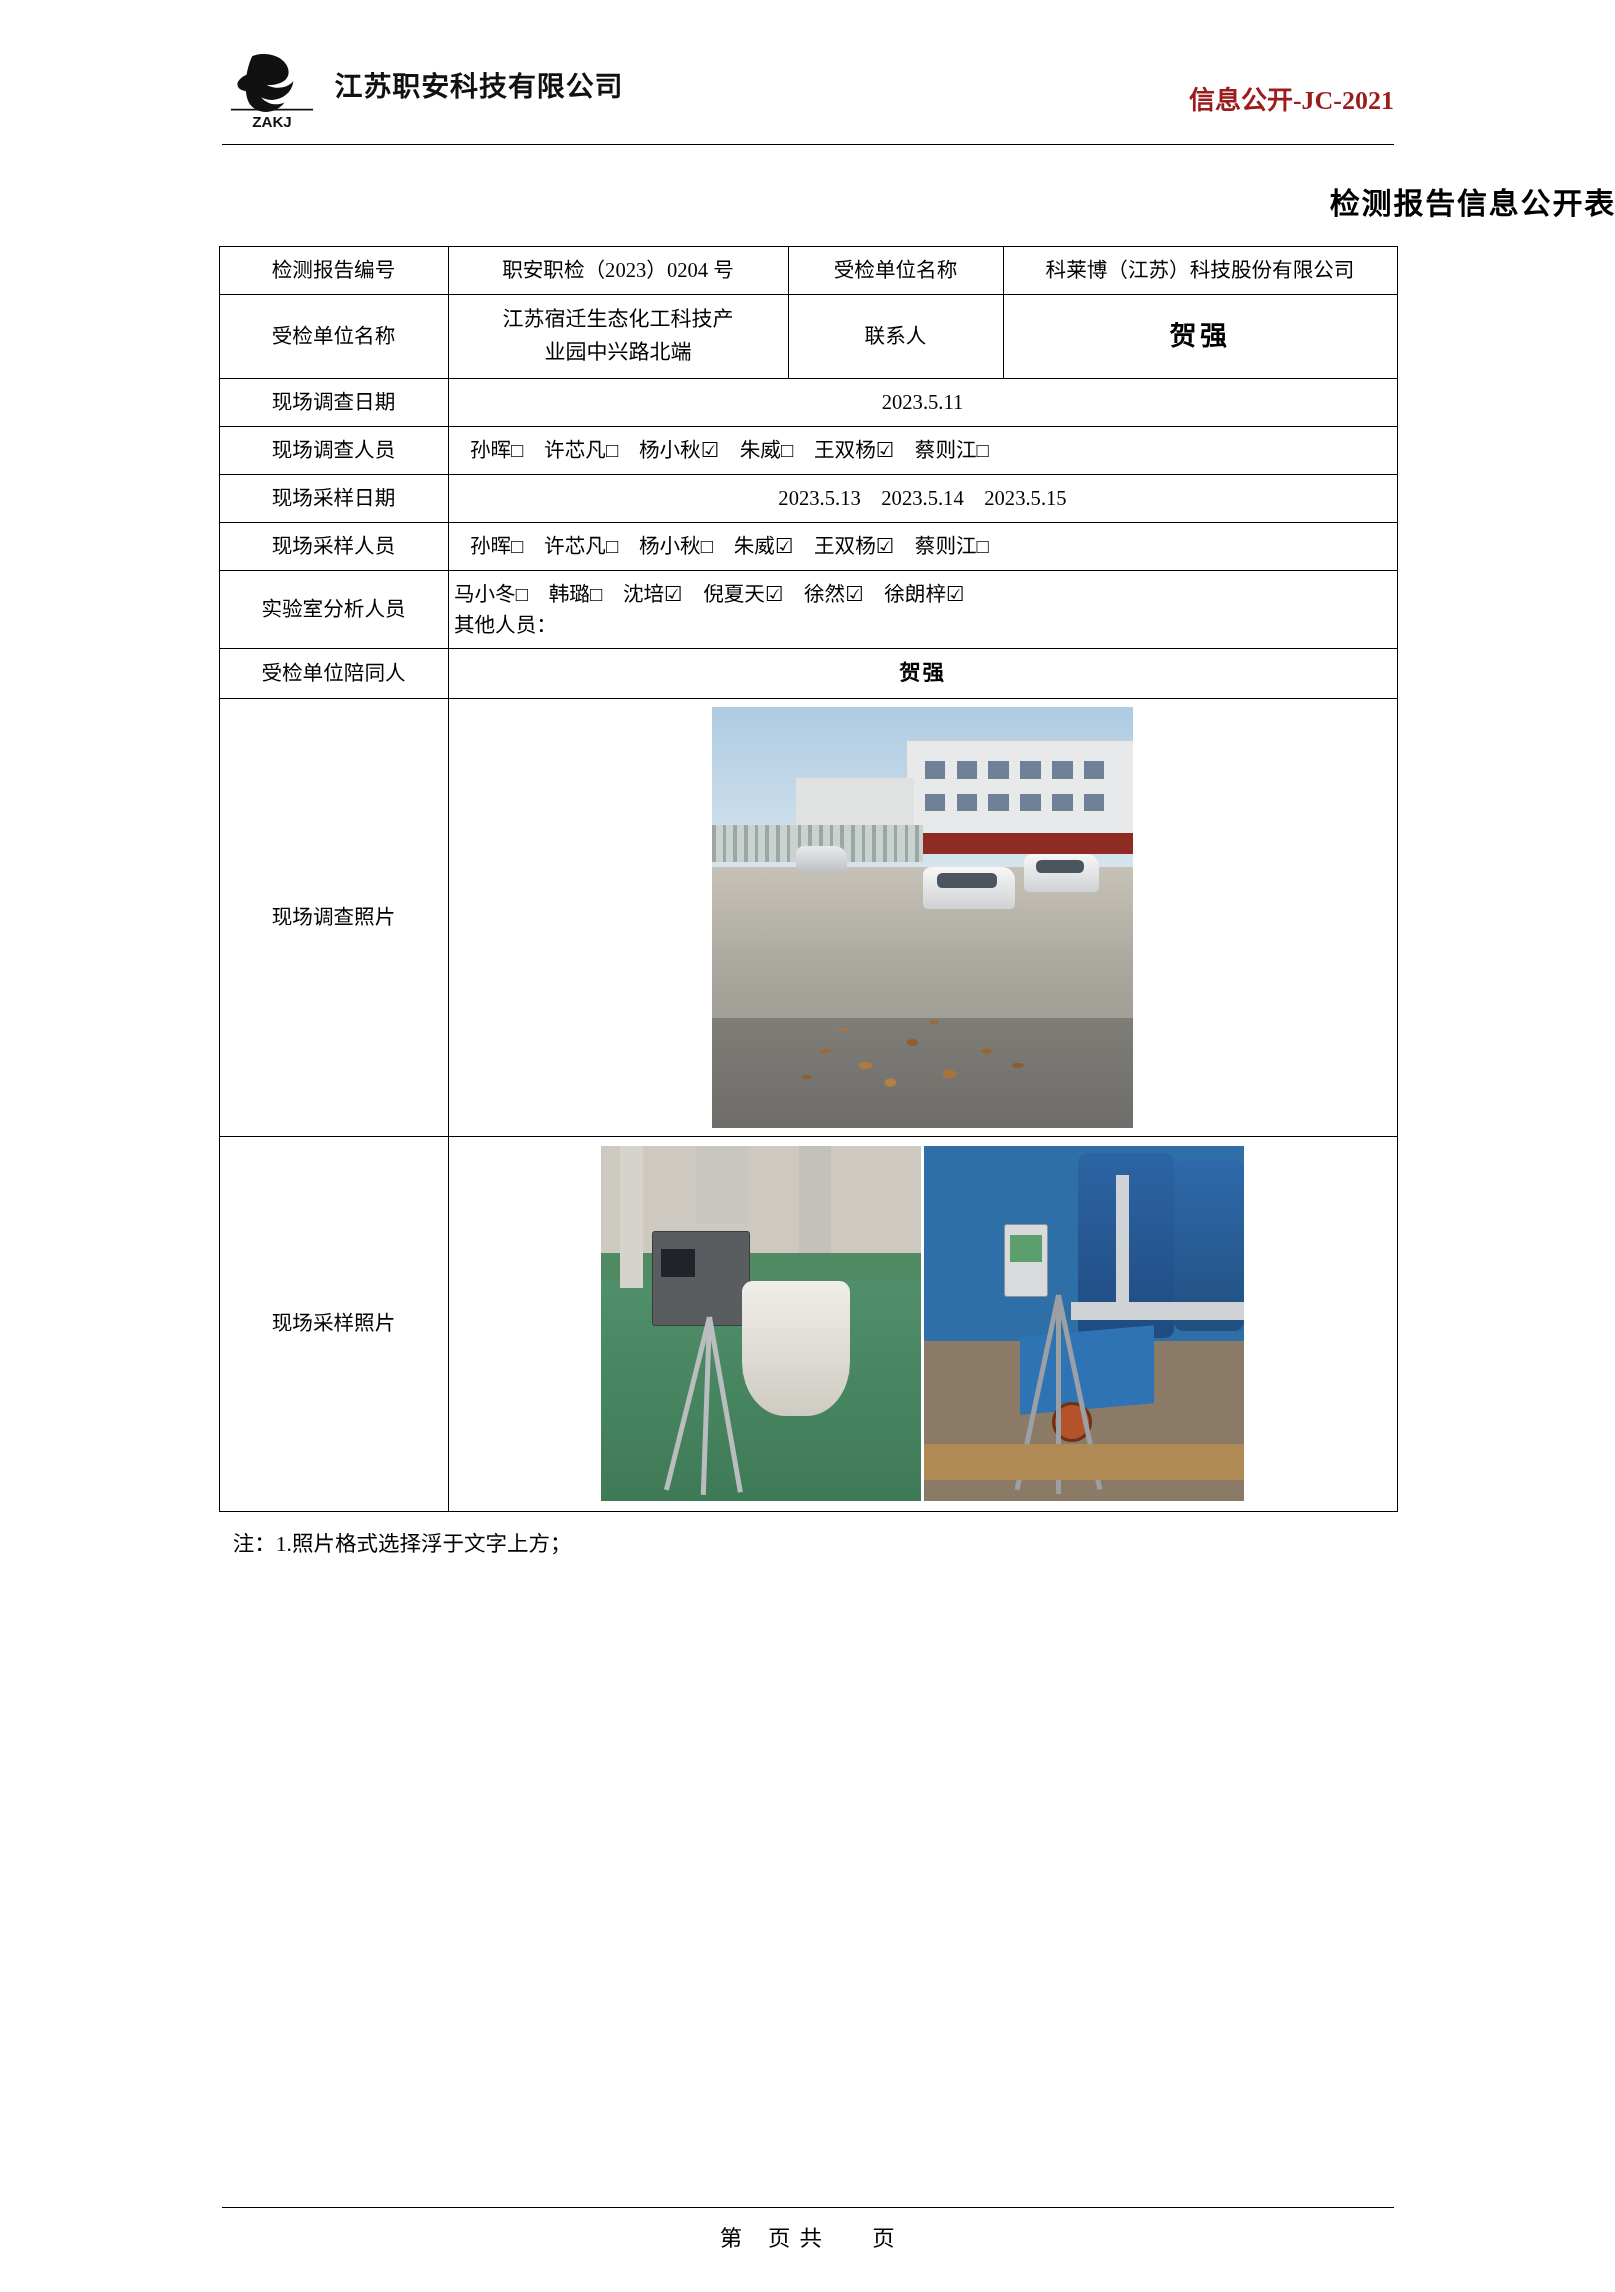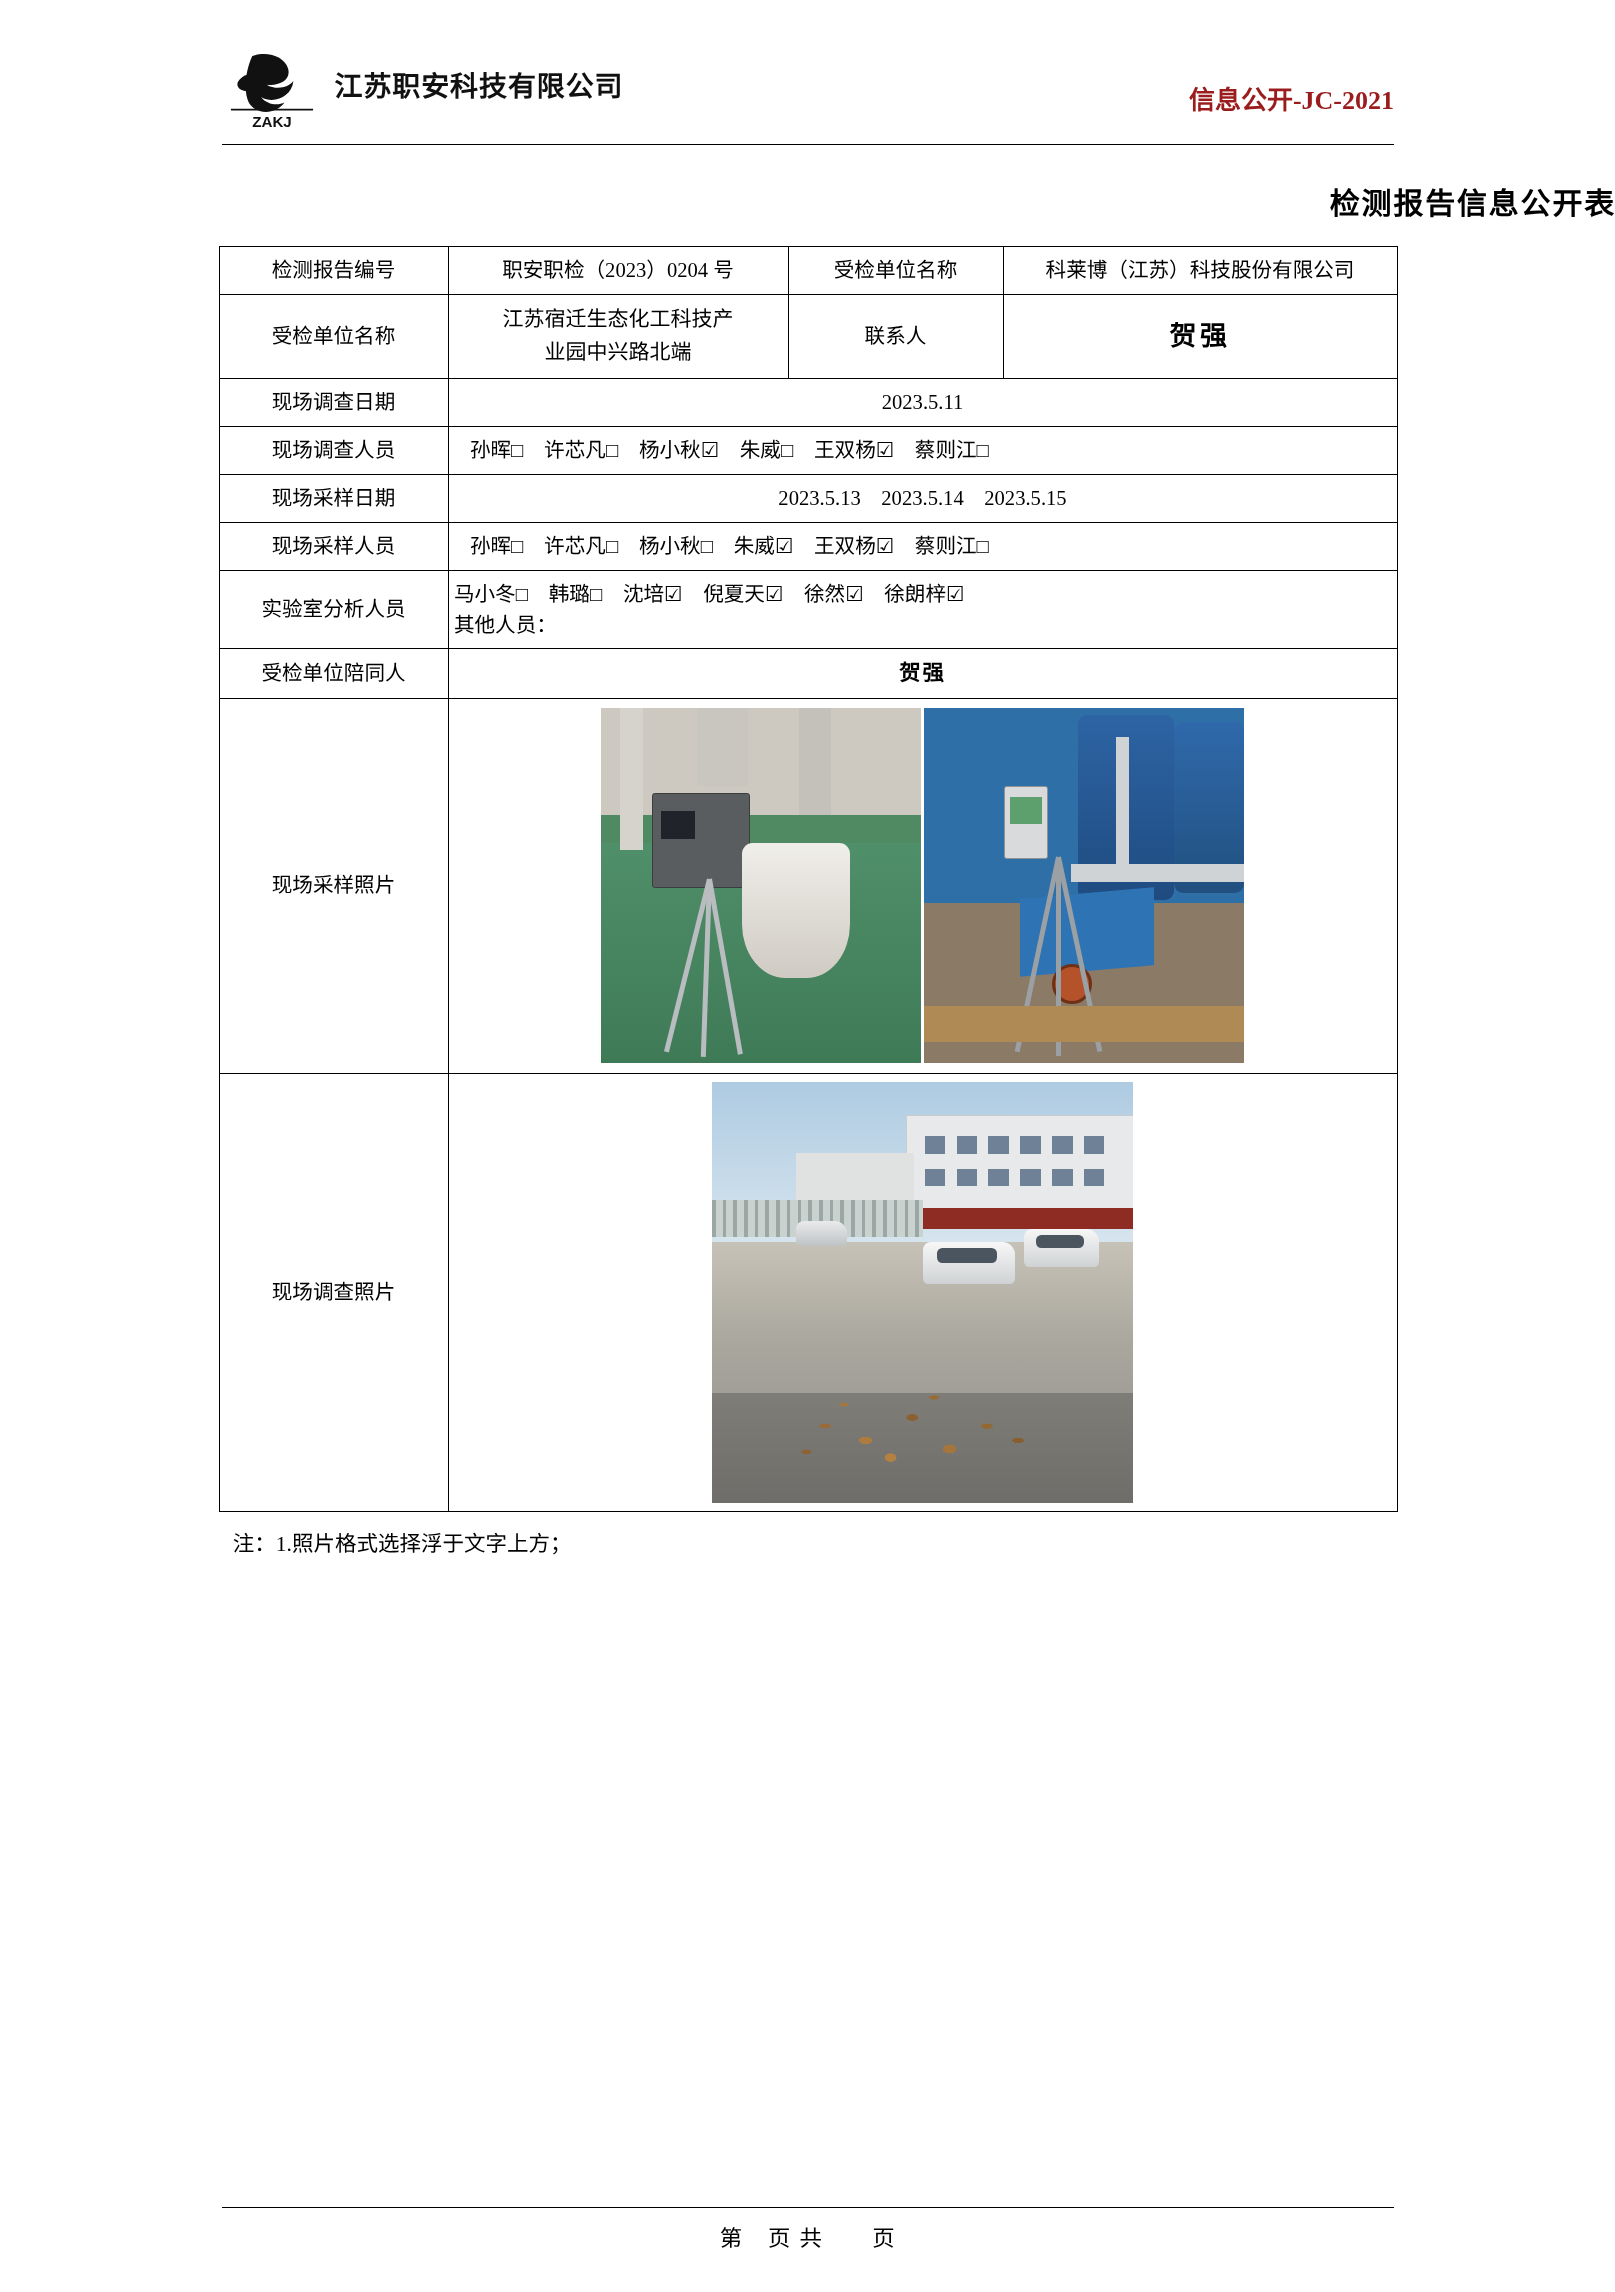--- a/index.html
+++ b/index.html
@@ -306,20 +306,56 @@
         <td class="label">实验室分析人员</td>
         <td colspan="3" class="value-left">
           <span style="display:block">马小冬□　韩璐□　沈培☑　倪夏天☑　徐然☑　徐朗梓☑</span>
           <span style="display:block">其他人员：</span>
         </td>
       </tr>
       <tr>
         <td class="label">受检单位陪同人</td>
         <td colspan="3" class="center">
           <span class="hand-sm">贺强</span>
+        </td>
+      </tr>
+
+      <tr>
+        <td class="photo-label" style="height:394px">现场调查照片</td>
+        <td colspan="3" class="photo-cell">
+          <div class="photo1">
+            <div class="p1-sky"></div>
+            <div class="p1-ground"></div>
+            <div class="p1-bldg">
+              <div class="win" style="left:8%;top:18%;width:9%;height:16%"></div>
+              <div class="win" style="left:22%;top:18%;width:9%;height:16%"></div>
+              <div class="win" style="left:36%;top:18%;width:9%;height:16%"></div>
+              <div class="win" style="left:50%;top:18%;width:9%;height:16%"></div>
+              <div class="win" style="left:64%;top:18%;width:9%;height:16%"></div>
+              <div class="win" style="left:78%;top:18%;width:9%;height:16%"></div>
+              <div class="win" style="left:8%;top:48%;width:9%;height:16%"></div>
+              <div class="win" style="left:22%;top:48%;width:9%;height:16%"></div>
+              <div class="win" style="left:36%;top:48%;width:9%;height:16%"></div>
+              <div class="win" style="left:50%;top:48%;width:9%;height:16%"></div>
+              <div class="win" style="left:64%;top:48%;width:9%;height:16%"></div>
+              <div class="win" style="left:78%;top:48%;width:9%;height:16%"></div>
+            </div>
+            <div class="p1-bldg2"></div>
+            <div class="p1-redband"></div>
+            <div class="p1-fence"></div>
+            <div class="car white" style="left:50%;top:38%;width:22%;height:10%">
+              <div class="car-win"></div>
+            </div>
+            <div class="car white" style="left:74%;top:35%;width:18%;height:9%">
+              <div class="car-win"></div>
+            </div>
+            <div class="car" style="left:20%;top:33%;width:12%;height:6%;background:linear-gradient(#e9eaec,#bfc3c6)"></div>
+            <div class="p1-road"></div>
+            <div class="leaves"></div>
+          </div>
         </td>
       </tr>
 
       <tr>
         <td class="photo-label" style="height:358px">现场采样照片</td>
         <td colspan="3" class="photo-cell">
           <div class="photo2">
             <div class="p2a">
               <div class="p2a-floor"></div>
               <div class="pipe" style="left:6%;top:0;width:7%;height:40%;background:#d6d3cd"></div>
@@ -348,56 +384,20 @@
               <div class="tripod" style="left:24%;top:42%;width:36%;height:56%">
                 <div class="leg" style="left:48%;top:0;height:100%;transform:rotate(-12deg);background:#9aa0a4"></div>
                 <div class="leg" style="left:48%;top:0;height:100%;transform:rotate(12deg);background:#9aa0a4"></div>
                 <div class="leg" style="left:48%;top:0;height:100%;transform:rotate(0deg);background:#9aa0a4"></div>
               </div>
               <div class="p2b-plank"></div>
             </div>
           </div>
         </td>
       </tr>
-
-      <tr>
-        <td class="photo-label" style="height:394px">现场调查照片</td>
-        <td colspan="3" class="photo-cell">
-          <div class="photo1">
-            <div class="p1-sky"></div>
-            <div class="p1-ground"></div>
-            <div class="p1-bldg">
-              <div class="win" style="left:8%;top:18%;width:9%;height:16%"></div>
-              <div class="win" style="left:22%;top:18%;width:9%;height:16%"></div>
-              <div class="win" style="left:36%;top:18%;width:9%;height:16%"></div>
-              <div class="win" style="left:50%;top:18%;width:9%;height:16%"></div>
-              <div class="win" style="left:64%;top:18%;width:9%;height:16%"></div>
-              <div class="win" style="left:78%;top:18%;width:9%;height:16%"></div>
-              <div class="win" style="left:8%;top:48%;width:9%;height:16%"></div>
-              <div class="win" style="left:22%;top:48%;width:9%;height:16%"></div>
-              <div class="win" style="left:36%;top:48%;width:9%;height:16%"></div>
-              <div class="win" style="left:50%;top:48%;width:9%;height:16%"></div>
-              <div class="win" style="left:64%;top:48%;width:9%;height:16%"></div>
-              <div class="win" style="left:78%;top:48%;width:9%;height:16%"></div>
-            </div>
-            <div class="p1-bldg2"></div>
-            <div class="p1-redband"></div>
-            <div class="p1-fence"></div>
-            <div class="car white" style="left:50%;top:38%;width:22%;height:10%">
-              <div class="car-win"></div>
-            </div>
-            <div class="car white" style="left:74%;top:35%;width:18%;height:9%">
-              <div class="car-win"></div>
-            </div>
-            <div class="car" style="left:20%;top:33%;width:12%;height:6%;background:linear-gradient(#e9eaec,#bfc3c6)"></div>
-            <div class="p1-road"></div>
-            <div class="leaves"></div>
-          </div>
-        </td>
-      </tr>
     </tbody>
   </table>
 
   <div class="note">注：1.照片格式选择浮于文字上方；</div>
 
   <div class="footer">第　页 共　　页</div>
 
 </div>
 
 

